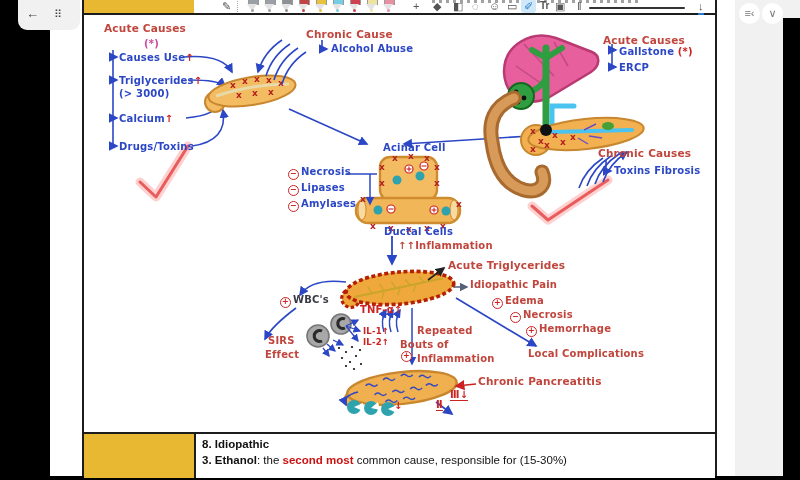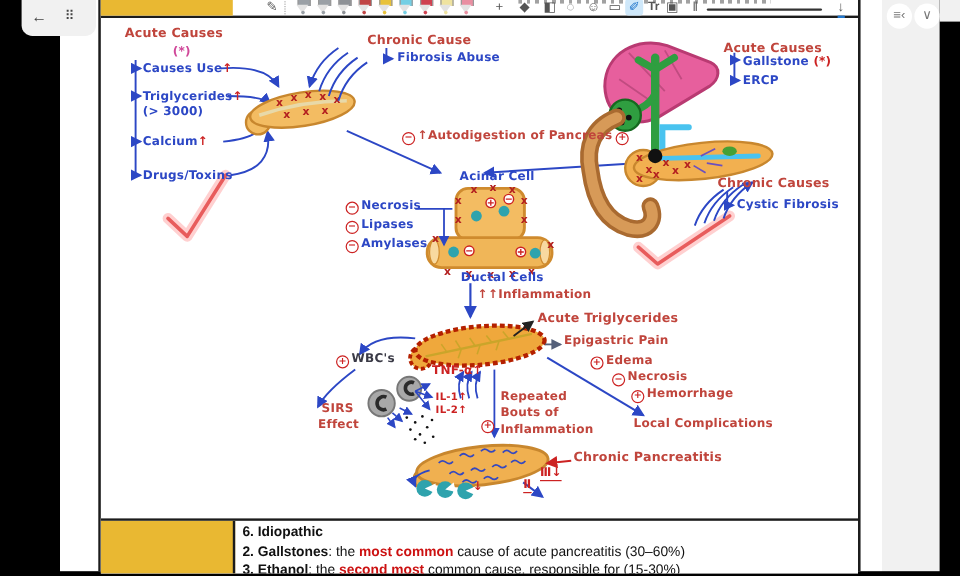--- a/index.html
+++ b/index.html
@@ -390,64 +390,62 @@
       <div class="hw red" style="left:20px;top:9px;font-size:10.5px">Acute Causes</div>
       <div class="hw pink" style="left:60px;top:24px">(*)</div>
       <div class="hw blue" style="left:35px;top:38px"><span>Causes Use</span><span class="up">↑</span></div>
       <div class="hw blue" style="left:35px;top:61px"><span>Triglycerides</span><span class="up">↑</span></div>
       <div class="hw blue" style="left:35px;top:74px">(&gt; 3000)</div>
       <div class="hw blue" style="left:35px;top:99px"><span>Calcium</span><span class="up">↑</span></div>
       <div class="hw blue" style="left:35px;top:127px">Drugs/Toxins</div>
 
       <div class="hw red" style="left:222px;top:15px;font-size:10.5px"></div>
       <div class="hw red" style="left:222px;top:15px;font-size:10.5px">Chronic Cause</div>
-      <div class="hw blue" style="left:247px;top:29px">Fibrosis Abuse</div>
-
-      <div class="hw red" style="left:251px;top:94px"><span class="circ">−</span><span>↑Autodigestion of Pancreas</span><span class="circ" style="margin-left:3px">+</span></div>
+      <div class="hw blue" style="left:247px;top:29px">Alcohol Abuse</div>
+
 
       <div class="hw blue" style="left:299px;top:128px">Acinar Cell</div>
       <div class="hw blue" style="left:204px;top:152px"><span class="circ">−</span><span>Necrosis</span></div>
       <div class="hw blue" style="left:204px;top:168px"><span class="circ">−</span><span>Lipases</span></div>
       <div class="hw blue" style="left:204px;top:184px"><span class="circ">−</span><span>Amylases</span></div>
       <div class="hw blue" style="left:300px;top:212px">Ductal Cells</div>
 
       <div class="hw red" style="left:519px;top:21px;font-size:10.5px">Acute Causes</div>
       <div class="hw blue" style="left:535px;top:32px"><span>Gallstone</span> <span class="up">(*)</span></div>
       <div class="hw blue" style="left:535px;top:48px">ERCP</div>
       <div class="hw red" style="left:514px;top:134px;font-size:10.5px">Chronic Causes</div>
-      <div class="hw blue" style="left:530px;top:151px">Cystic Fibrosis</div>
+      <div class="hw blue" style="left:530px;top:151px">Toxins Fibrosis</div>
 
       <div class="hw red" style="left:314px;top:226px">↑↑Inflammation</div>
       <div class="hw red" style="left:364px;top:246px;font-size:10.5px">Acute Triglycerides</div>
-      <div class="hw red" style="left:386px;top:265px">Epigastric Pain</div>
+      <div class="hw red" style="left:386px;top:265px">Idiopathic Pain</div>
       <div class="hw red" style="left:408px;top:281px"><span class="circ">+</span><span>Edema</span></div>
       <div class="hw red" style="left:426px;top:295px"><span class="circ">−</span><span>Necrosis</span></div>
       <div class="hw red" style="left:442px;top:309px"><span class="circ">+</span><span>Hemorrhage</span></div>
       <div class="hw red" style="left:444px;top:334px">Local Complications</div>
 
       <div class="hw dark" style="left:196px;top:280px"><span class="circ">+</span><span>WBC's</span></div>
       <div class="hw red2" style="left:276px;top:290px;font-size:10px">TNF-α↑</div>
       <div class="hw red2" style="left:279px;top:312px;font-size:8.5px">IL-1↑</div>
       <div class="hw red2" style="left:279px;top:323px;font-size:8.5px">IL-2↑</div>
       <div class="hw red" style="left:184px;top:321px">SIRS</div>
       <div class="hw red" style="left:181px;top:335px">Effect</div>
 
       <div class="hw red" style="left:317px;top:334px"><span class="circ">+</span></div>
       <div class="hw red" style="left:333px;top:311px">Repeated</div>
-      <div class="hw red" style="left:333px;top:325px">Bouts of</div>
+      <div class="hw red" style="left:316px;top:325px">Bouts of</div>
       <div class="hw red" style="left:333px;top:339px">Inflammation</div>
 
       <div class="hw red" style="left:394px;top:362px;font-size:10.5px">Chronic Pancreatitis</div>
       <div class="hw red2" style="left:366px;top:375px"><span class="rom">Ⅲ↓</span></div>
       <div class="hw red2" style="left:352px;top:385px"><span class="rom">Ⅱ</span></div>
       <div class="hw red2" style="left:310px;top:386px">↓</div>
     </div>
 
     <div class="abs" id="notes">
       <div class="abs" id="yellow-cell"></div>
       <div class="abs" id="notes-text">
-        <div><span class="b">6. Idiopathic</span></div>
-        <div><span class="b">2. Gallstones</span><span>: the </span><span class="r">most common</span><span> cause of acute pancreatitis (30–60%)</span></div>
+        <div><span class="b">8. Idiopathic</span></div>
         <div><span class="b">3. Ethanol</span><span>: the </span><span class="r">second most</span><span> common cause, responsible for (15-30%)</span></div>
       </div>
     </div>
   </div>
 </div>
 
 </body></html>

